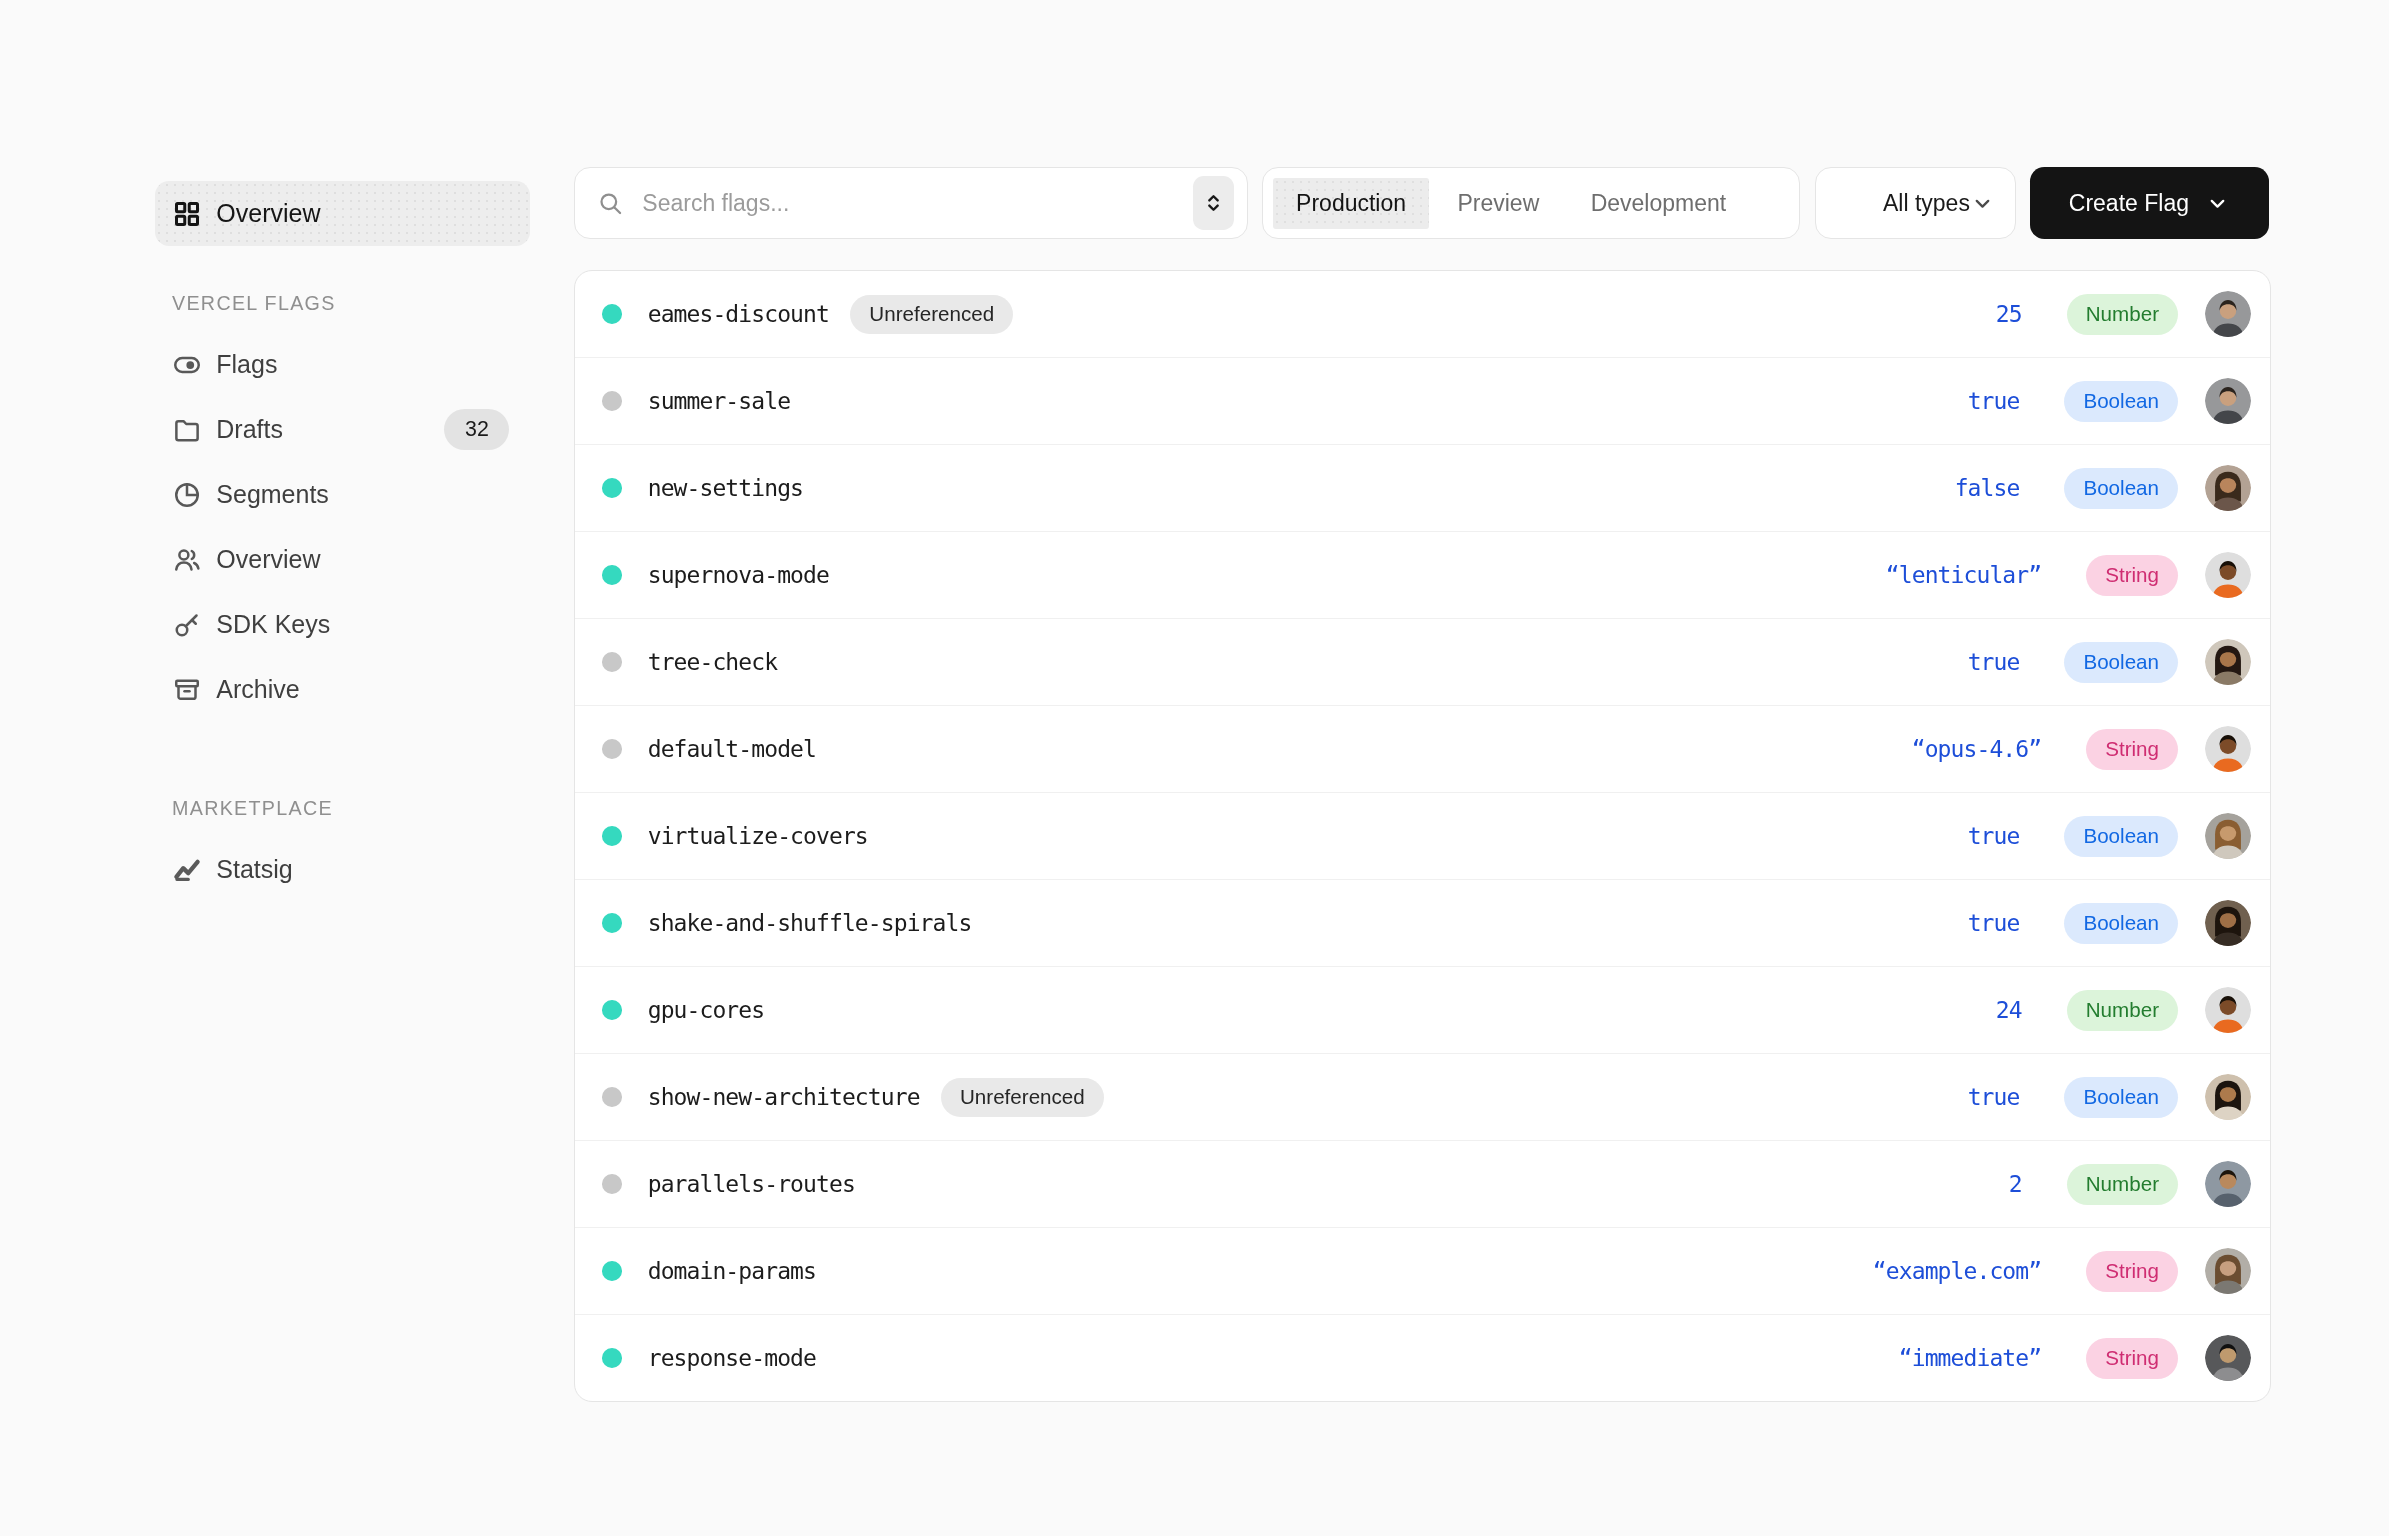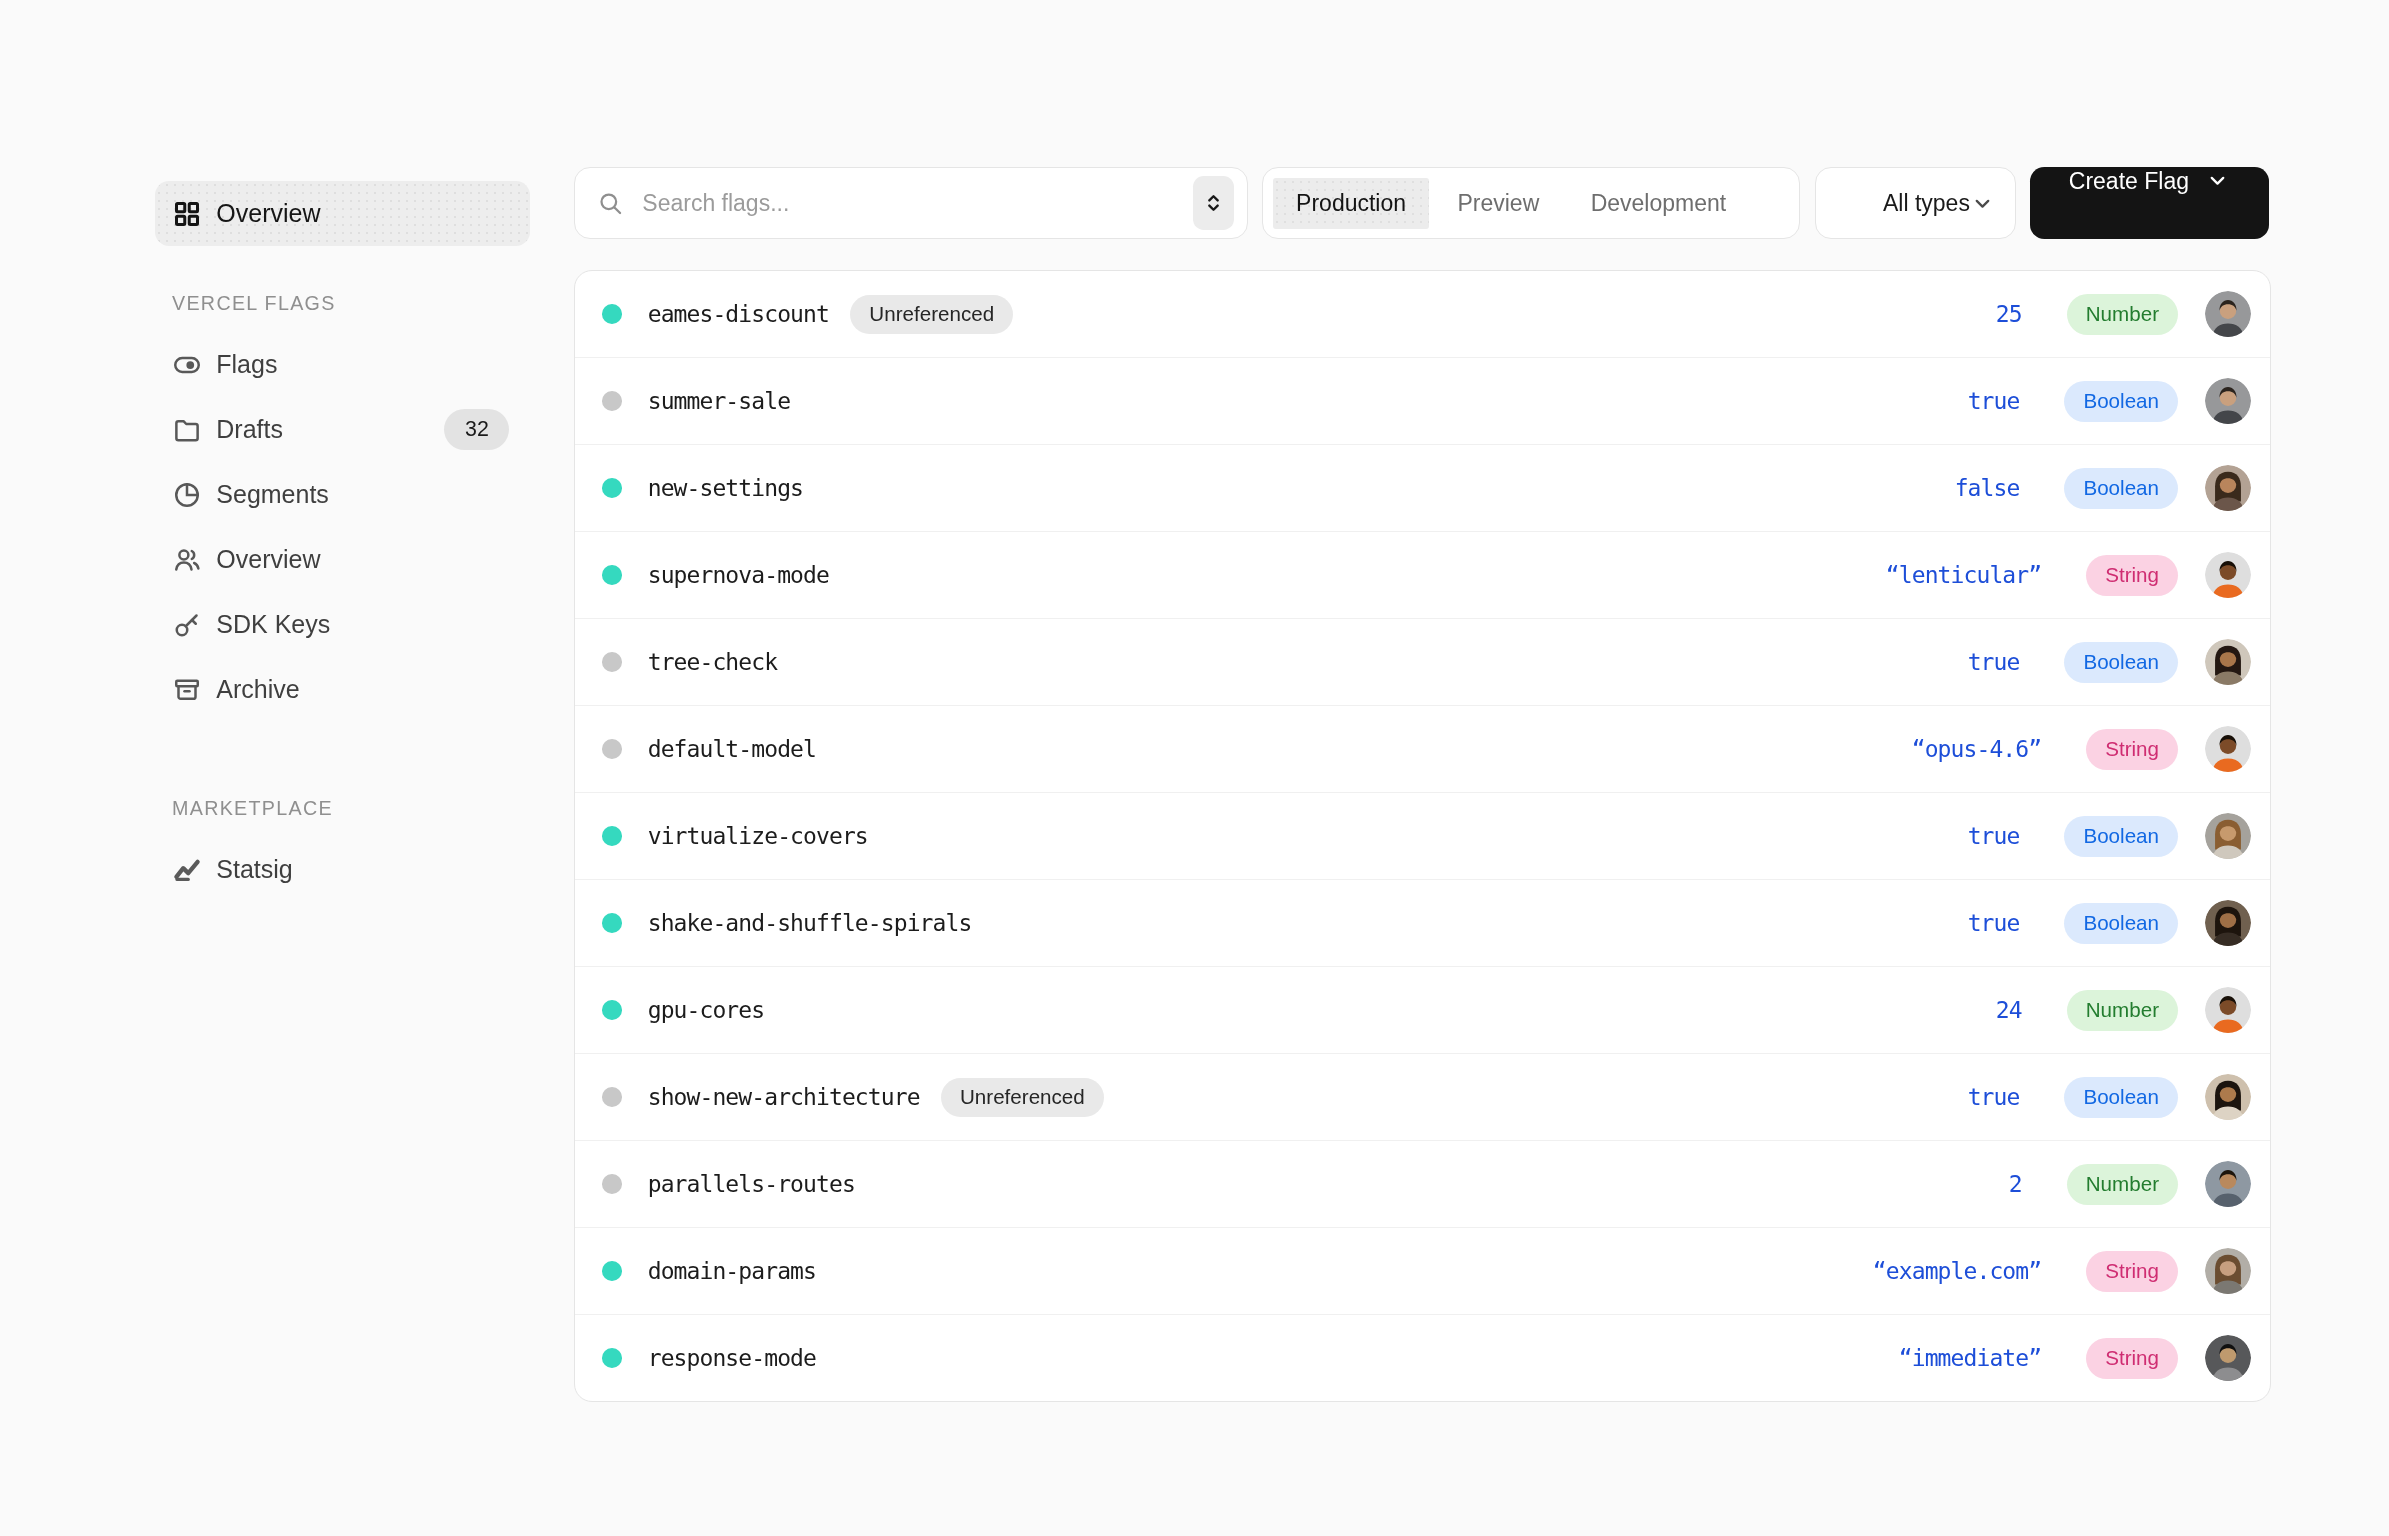--- a/index.html
+++ b/index.html
@@ -67,21 +67,21 @@
     background-size:8px 8px;
   }
   .type-select{
     width:201px;flex:none;box-sizing:border-box;background:#fff;
     border:1.3px solid #e5e5e5;border-radius:16px;cursor:pointer;
     display:flex;align-items:center;justify-content:flex-end;padding:0 19.7px 0 23px;
     font-size:23px;color:#1a1a1a;
   }
   .create-btn{
     width:239px;flex:none;box-sizing:border-box;background:#141414;border:none;
-    border-radius:14.3px;cursor:pointer;display:flex;justify-content:center;gap:16px;
+    border-radius:14.3px;cursor:pointer;display:flex;align-items:center;justify-content:center;gap:16px;
     font-family:"Liberation Sans",sans-serif;font-size:23px;font-weight:500;color:#fff;
   }
   
   .flag-list{
     margin-top:31px;background:#fff;border:1.3px solid #e5e5e5;border-radius:18px;
     overflow:hidden;
   }
   .flag-row{
     height:86px;display:flex;align-items:center;padding:0 19px 0 27px;
     border-bottom:1.3px solid #f0f0f0;cursor:pointer;

